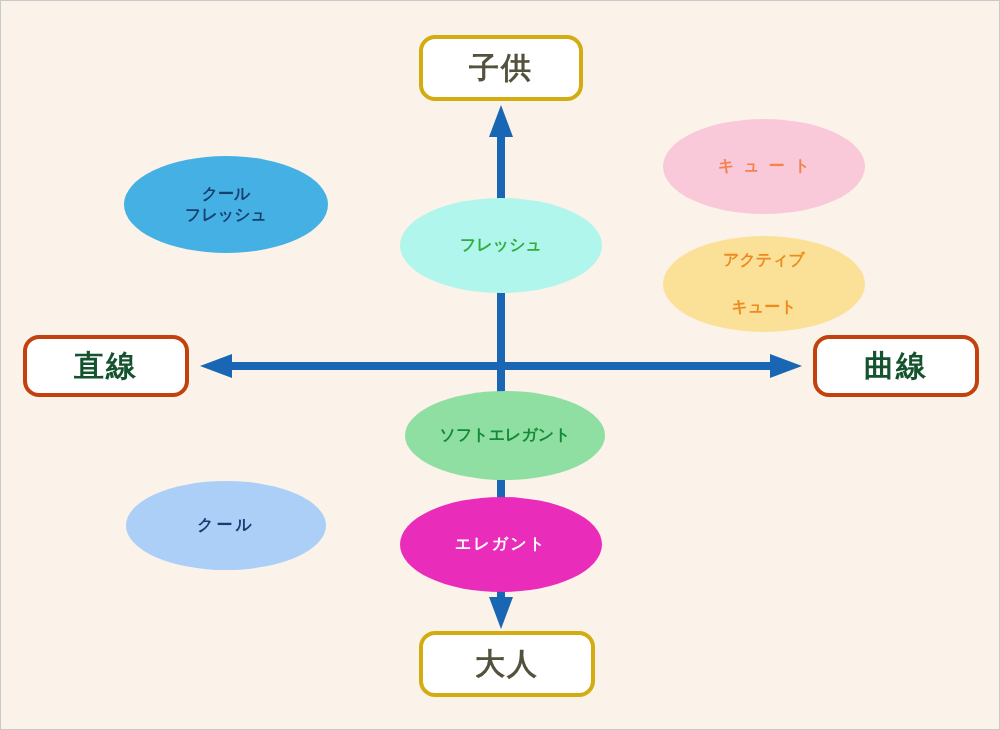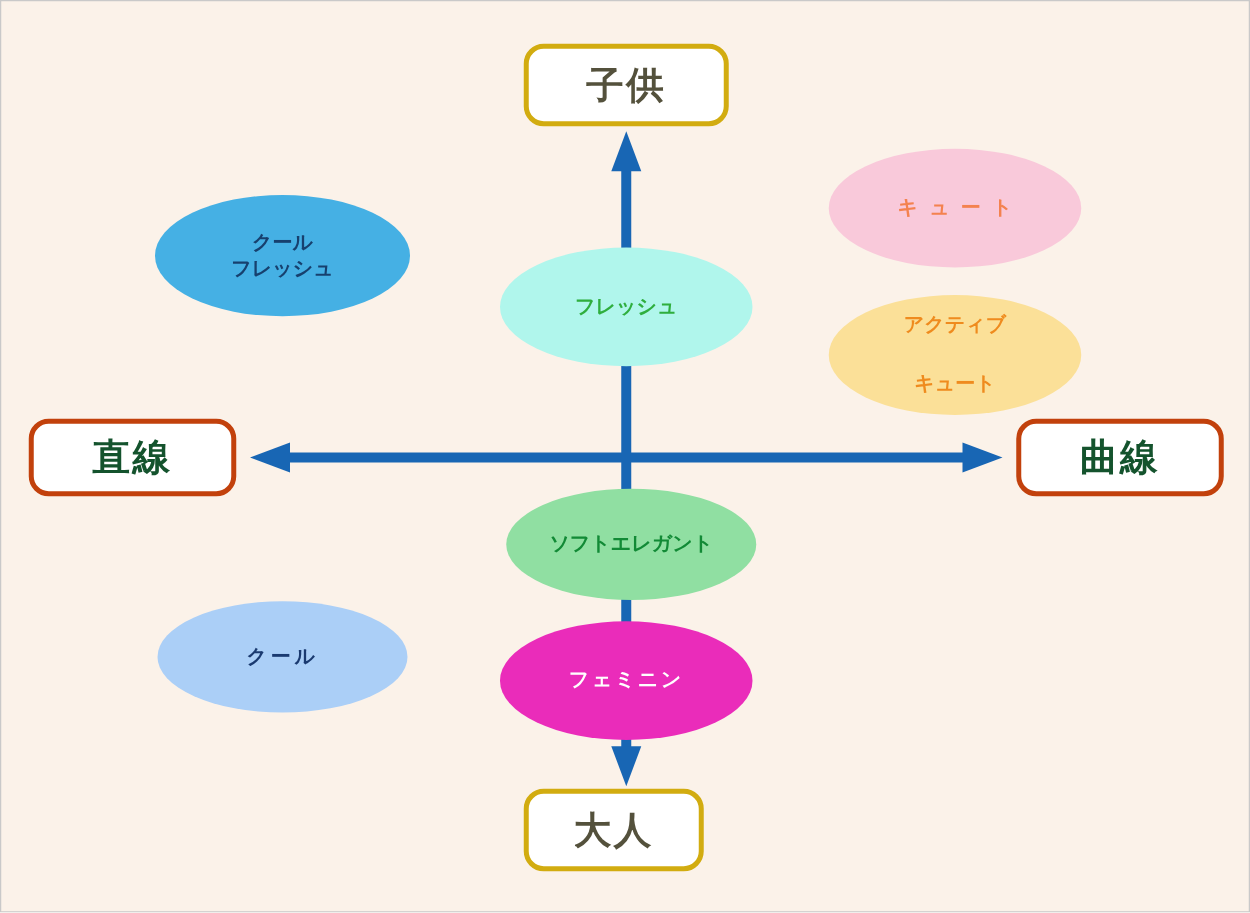--- a/index.html
+++ b/index.html
@@ -9,21 +9,21 @@
   }
   .axes-svg{position:absolute;left:0;top:0;width:1000px;height:730px;z-index:1;}
   .axis-box{
     position:absolute;z-index:3;display:flex;align-items:center;justify-content:center;
     background:#ffffff;border-radius:16px;font-weight:bold;font-size:30px;letter-spacing:2px;
     box-sizing:border-box;
   }
   .axis-gold{border:4px solid #d2ac10;color:#54513c;}
   .axis-blue{border:4px solid #c2410c;color:#14532d;}
   .axis-top{left:418px;top:34px;width:164px;height:66px;}
-  .axis-bottom{left:418px;top:630px;width:144px;height:66px;text-align:right;}
+  .axis-bottom{left:418px;top:630px;width:176px;height:66px;text-align:right;}
   .axis-left{left:22px;top:334px;width:166px;height:62px;}
   .axis-right{left:812px;top:334px;width:166px;height:62px;}
   .ellipse{
     position:absolute;z-index:2;border-radius:50%;
     display:flex;flex-direction:column;align-items:center;justify-content:center;
     font-weight:bold;font-size:16px;line-height:1.3;text-align:center;
   }
   .el-cool-casual{left:123px;top:155px;width:204px;height:97px;}
   .el-fresh{left:399px;top:197px;width:202px;height:95px;text-align:center;}
   .el-cute{left:662px;top:118px;width:202px;height:95px;letter-spacing:9px;text-indent:9px;}
@@ -80,21 +80,21 @@
   <div class="ellipse el-active-cute" style="background: rgb(251, 224, 152); color: rgb(239, 139, 30); gap: 26px;">
     <span>アクティブ</span>
     <span>キュート</span>
   </div>
 
   <div class="ellipse el-soft-elegant" style="background: rgb(144, 223, 162); color: rgb(18, 138, 54);">
     <span>ソフトエレガント</span>
   </div>
 
   <div class="ellipse el-elegant" style="background: rgb(234, 44, 186); color: rgb(255, 255, 255);">
-    <span>フェミニン</span>
+    <span>エレガント</span>
   </div>
 
   <div class="ellipse el-cool" style="background: rgb(171, 207, 247); color: rgb(26, 58, 112);">
     <span>クール</span>
   </div>
 
 
 </div>
 
 </body></html>

